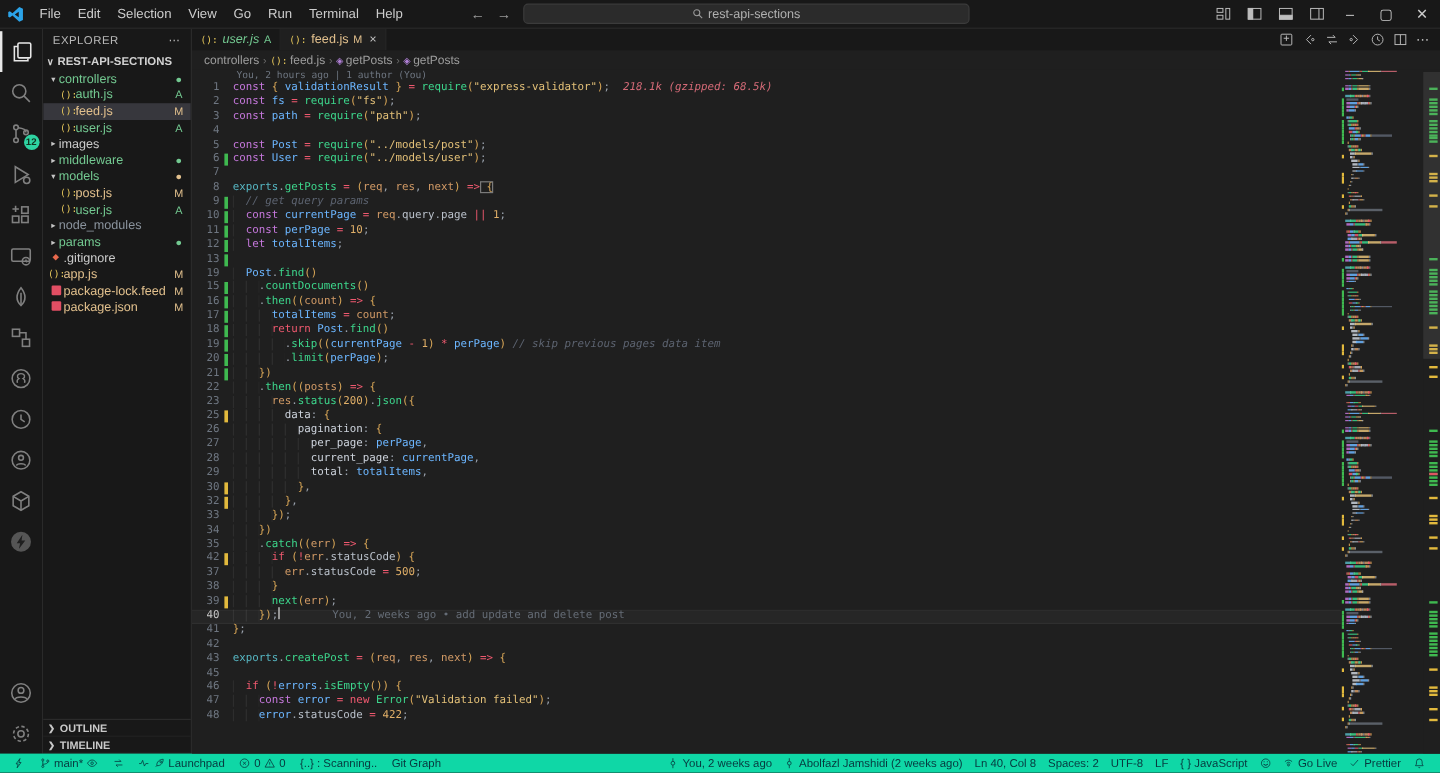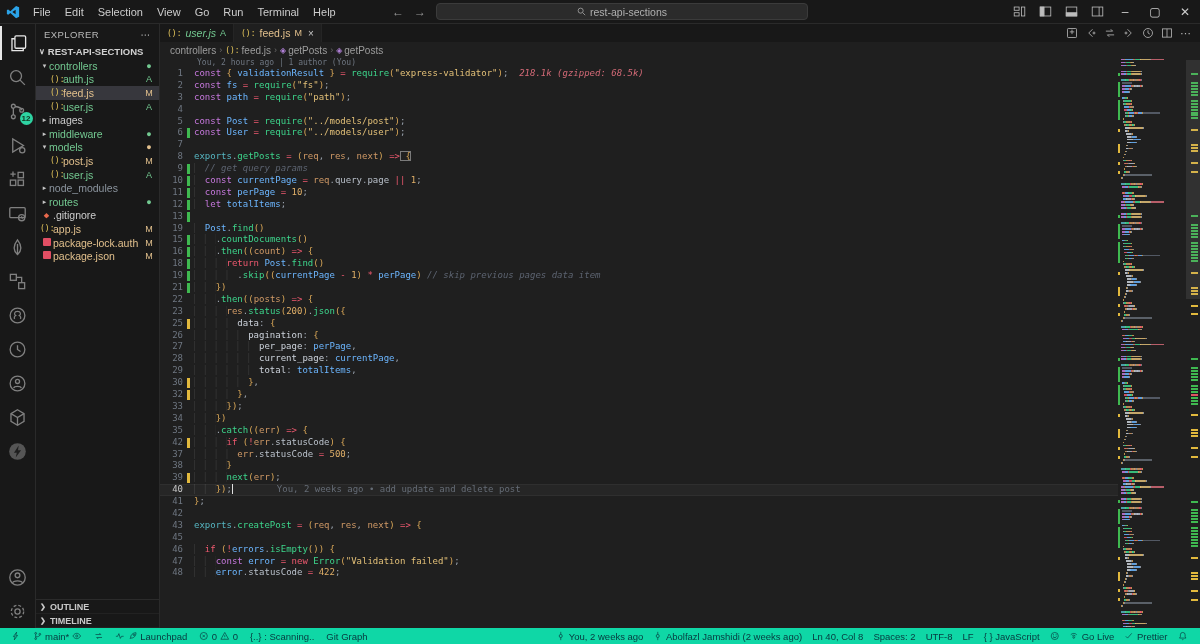--- a/index.html
+++ b/index.html
@@ -371,36 +371,36 @@
     <span class="ti-label c-green">user.js</span>
     <span class="ti-right c-green">A</span>
   </div>
   <div class="tree-item " style="padding-left:4px">
     <span class="ti-arrow">▸</span>
     <span class="ti-label c-dim">node_modules</span>
     <span class="ti-right "></span>
   </div>
   <div class="tree-item " style="padding-left:4px">
     <span class="ti-arrow">▸</span>
-    <span class="ti-label c-green">routes</span>
+    <span class="ti-label c-green">params</span>
     <span class="ti-right c-green dot">●</span>
   </div>
   <div class="tree-item " style="padding-left:4px">
     <span class="ti-icon ico-git">◆</span>
     <span class="ti-label c-plain">.gitignore</span>
     <span class="ti-right "></span>
   </div>
   <div class="tree-item " style="padding-left:4px">
     <span class="ti-icon">():</span>
     <span class="ti-label c-gold">app.js</span>
     <span class="ti-right c-gold">M</span>
   </div>
   <div class="tree-item " style="padding-left:4px">
     <span class="ti-icon"><span class="ico-npm"></span></span>
-    <span class="ti-label c-gold">package-lock.auth</span>
+    <span class="ti-label c-gold">package-lock.feed</span>
     <span class="ti-right c-gold">M</span>
   </div>
   <div class="tree-item " style="padding-left:4px">
     <span class="ti-icon"><span class="ico-npm"></span></span>
     <span class="ti-label c-gold">package.json</span>
     <span class="ti-right c-gold">M</span>
   </div>
         </div>
       <div class="sb-bottom" id="sb-bottom">
           <div class="row"><span style="font-size:7px">❯</span> OUTLINE</div>
@@ -548,27 +548,35 @@
       <span class="txt"><span class="tok in">  </span><span class="tok vr">Post</span><span class="tok pn">.</span><span class="tok fn">find</span><span class="tok br">()</span></span></div>
             <div class="cl ">
       <span class="ln">15</span>
       <span class="mod add"></span>
       <span class="txt"><span class="tok in">    </span><span class="tok pn">.</span><span class="tok fn">countDocuments</span><span class="tok br">()</span></span></div>
             <div class="cl ">
       <span class="ln">16</span>
       <span class="mod add"></span>
       <span class="txt"><span class="tok in">    </span><span class="tok pn">.</span><span class="tok fn">then</span><span class="tok br">((</span><span class="tok param">count</span><span class="tok br">)</span><span class="tok op"> =&gt;</span><span class="tok br"> {</span></span></div>
             <div class="cl ">
+      <span class="ln">17</span>
+      <span class="mod add"></span>
+      <span class="txt"><span class="tok in">      </span><span class="tok vr">totalItems</span><span class="tok op"> =</span><span class="tok param"> count</span><span class="tok pn">;</span></span></div>
+            <div class="cl ">
       <span class="ln">18</span>
       <span class="mod add"></span>
       <span class="txt"><span class="tok in">      </span><span class="tok ctl">return</span><span class="tok vr"> Post</span><span class="tok pn">.</span><span class="tok fn">find</span><span class="tok br">()</span></span></div>
             <div class="cl ">
       <span class="ln">19</span>
       <span class="mod add"></span>
       <span class="txt"><span class="tok in">        </span><span class="tok pn">.</span><span class="tok fn">skip</span><span class="tok br">((</span><span class="tok vr">currentPage</span><span class="tok op"> -</span><span class="tok num"> 1</span><span class="tok br">)</span><span class="tok op"> *</span><span class="tok vr"> perPage</span><span class="tok br">)</span><span class="tok cm"> // skip previous pages data item</span></span></div>
+            <div class="cl ">
+      <span class="ln">20</span>
+      <span class="mod add"></span>
+      <span class="txt"><span class="tok in">        </span><span class="tok pn">.</span><span class="tok fn">limit</span><span class="tok br">(</span><span class="tok vr">perPage</span><span class="tok br">)</span><span class="tok pn">;</span></span></div>
             <div class="cl ">
       <span class="ln">21</span>
       <span class="mod add"></span>
       <span class="txt"><span class="tok in">    </span><span class="tok br">})</span></span></div>
             <div class="cl ">
       <span class="ln">22</span>
       <span class="mod "></span>
       <span class="txt"><span class="tok in">    </span><span class="tok pn">.</span><span class="tok fn">then</span><span class="tok br">((</span><span class="tok param">posts</span><span class="tok br">)</span><span class="tok op"> =&gt;</span><span class="tok br"> {</span></span></div>
             <div class="cl ">
       <span class="ln">23</span>

